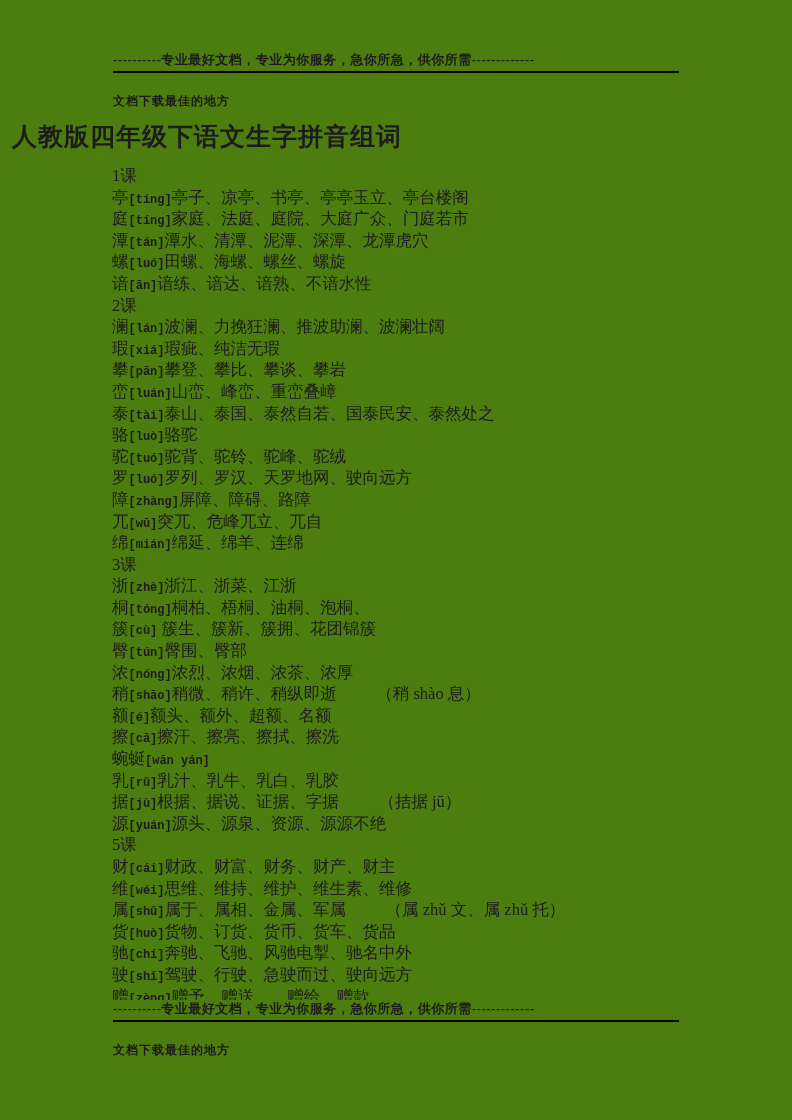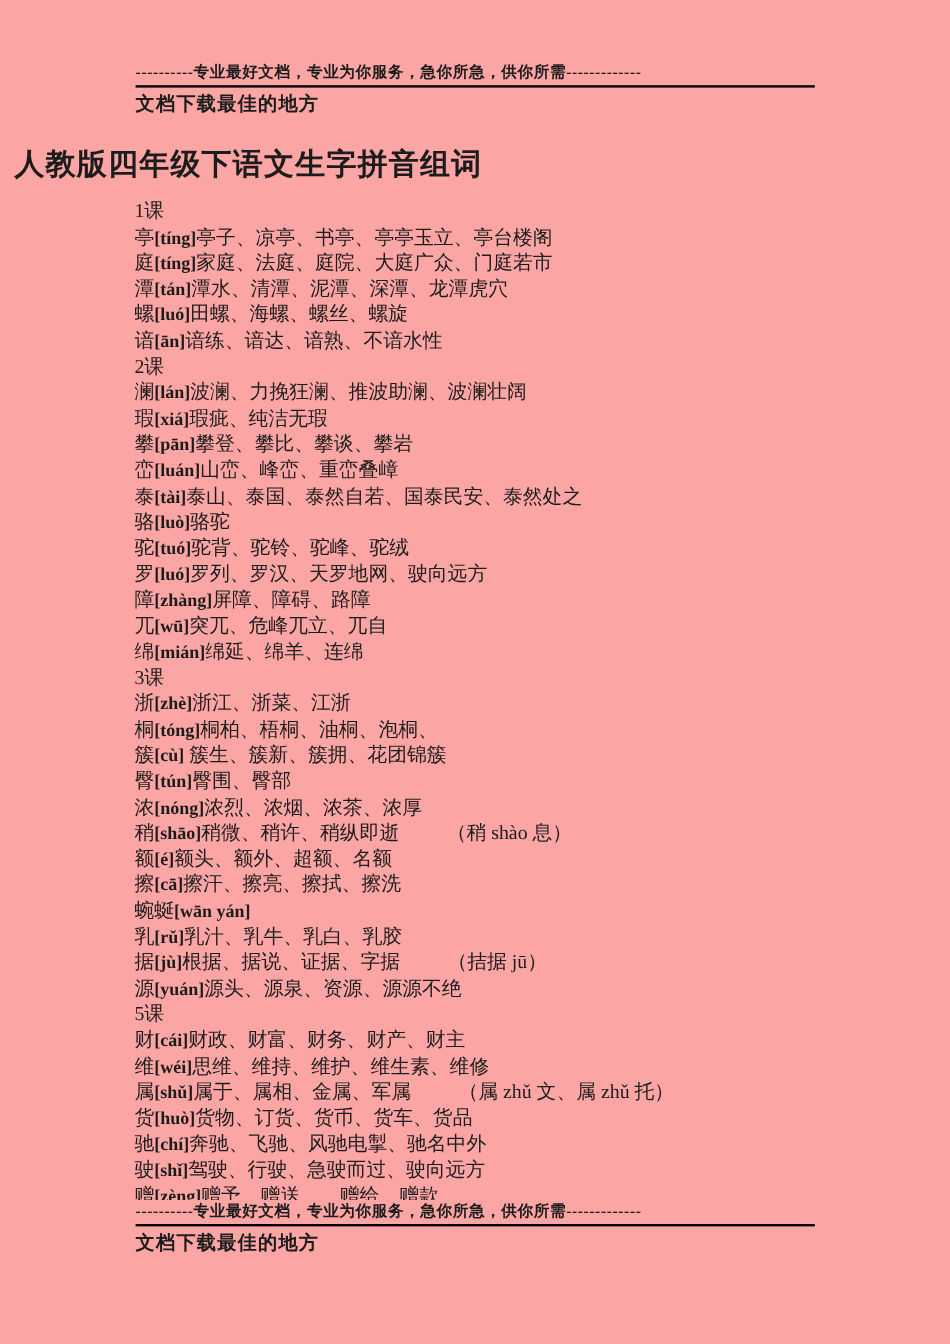--- a/index.html
+++ b/index.html
@@ -1,21 +1,21 @@
 <!DOCTYPE html>
 <html><head>
 <meta charset="utf-8">
 <style>
   html, body { margin: 0; padding: 0; background: #e8e8e8; }
   .page {
     position: relative;
     width: 792px;
     height: 1120px;
     margin: 0 auto;
-    background: #fca5a5;
+    background: #4d7c0f;
     font-family: "Liberation Serif", "DejaVu Serif", serif;
     color: #1c1c1c;
     overflow: hidden;
     box-sizing: border-box;
   }
   
   .band { position: absolute; left: 0; right: 0; }
   .band.header { top: 52px; }
   .band.footer { top: 1001px; }
   .band-banner {
@@ -24,22 +24,22 @@
     font-size: 13px;
     font-weight: bold;
     line-height: 16px;
     padding-bottom: 3px;
     border-bottom: 2px solid #000;
     letter-spacing: 0.5px;
     white-space: nowrap;
   }
   .band-tagline {
     margin-left: 113px;
-    margin-top: 4px;
-    font-size: 16px;
+    margin-top: 20px;
+    font-size: 12px;
     font-weight: bold;
     letter-spacing: 1px;
   }
   .title {
     position: absolute;
     top: 108px;
     left: 0;
     width: 792px;
     margin: 12px;
     font-size: 25px;
@@ -55,23 +55,23 @@
     overflow: hidden;
   }
   .line {
     height: 21.6px;
     line-height: 21.6px;
     font-size: 16.5px;
     white-space: nowrap;
   }
   .head { font-family: "Liberation Serif", "DejaVu Serif", serif; }
   .pinyin {
-    font-family: Liberation Serif, serif;
+    font-family: Liberation Mono, monospace;
     font-weight: bold;
-    font-size: 15px;
+    font-size: 12px;
   }
   .note { margin-left: 2.4em; margin-top: 12px; }
 </style>
 </head>
 <body>
 
 <div class="page">
 
   <div class="band header">
     <div class="band-banner">----------专业最好文档，专业为你服务，急你所急，供你所需-------------</div>

